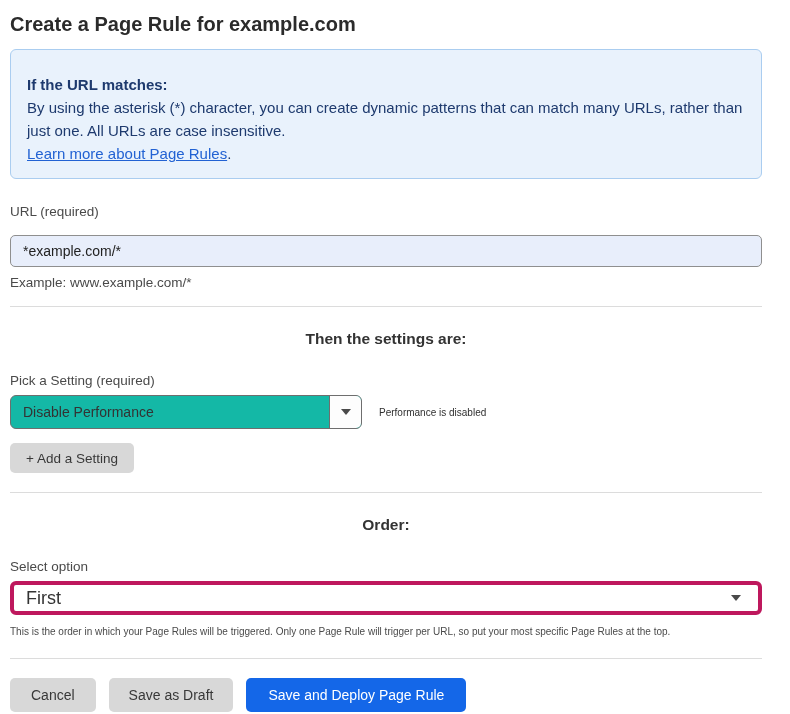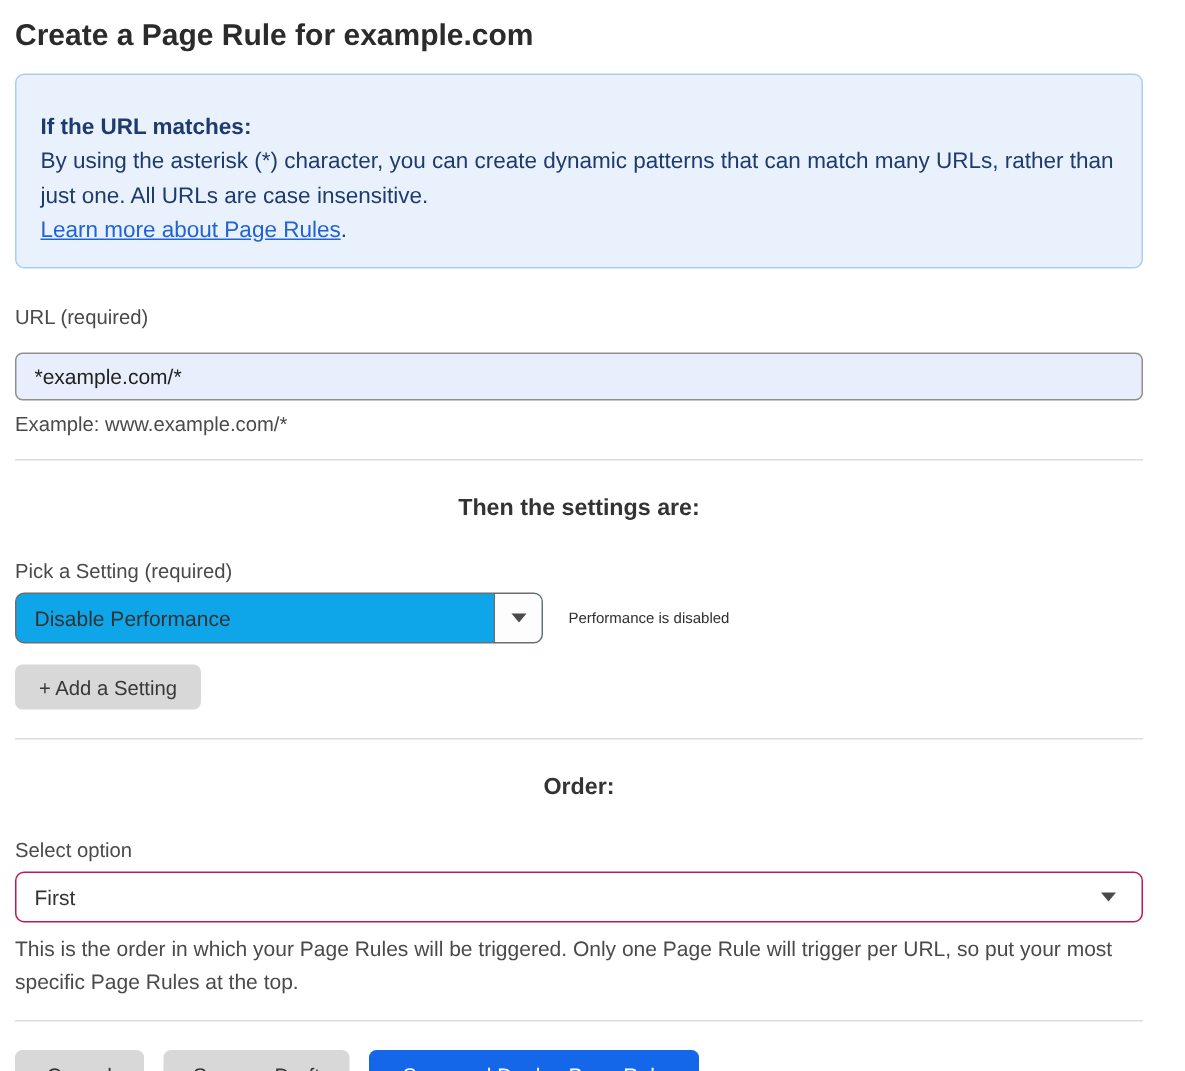--- a/index.html
+++ b/index.html
@@ -78,21 +78,21 @@
     margin-top: 7px;
     display: flex;
     align-items: center;
     gap: 17px;
   }
   .setting-select {
     width: 352px;
     height: 34px;
     border: 1px solid #6e6e6e;
     border-radius: 6px;
-    background: #0ea5e9;
+    background: #14b8a6;
     display: flex;
     align-items: stretch;
     cursor: pointer;
   }
   .setting-select .select-value {
     flex: 1;
     display: flex;
     align-items: center;
     padding-left: 12px;
     font-size: 14px;
@@ -133,34 +133,34 @@
   .add-setting-btn {
     margin-top: 14px;
     height: 30px;
     padding: 0 16px;
     font-size: 13.5px;
   }
   .order-select {
     margin-top: 7px;
     width: 100%;
     height: 34px;
-    border: 1px solid #be185d;
+    border: 4px solid #be185d;
     border-radius: 6px;
     background: #ffffff;
     display: flex;
     align-items: center;
     justify-content: space-between;
     padding: 0 17px 0 12px;
-    font-size: 14px;
+    font-size: 18px;
     color: #333;
     cursor: pointer;
   }
   .help-text {
     margin-top: 6px;
-    font-size: 14px;
+    font-size: 10px;
     color: #4a4a4a;
     line-height: 22px;
   }
   .actions-row {
     margin-top: 19px;
     display: flex;
     align-items: center;
     gap: 13px;
   }
   .actions-row .btn {

